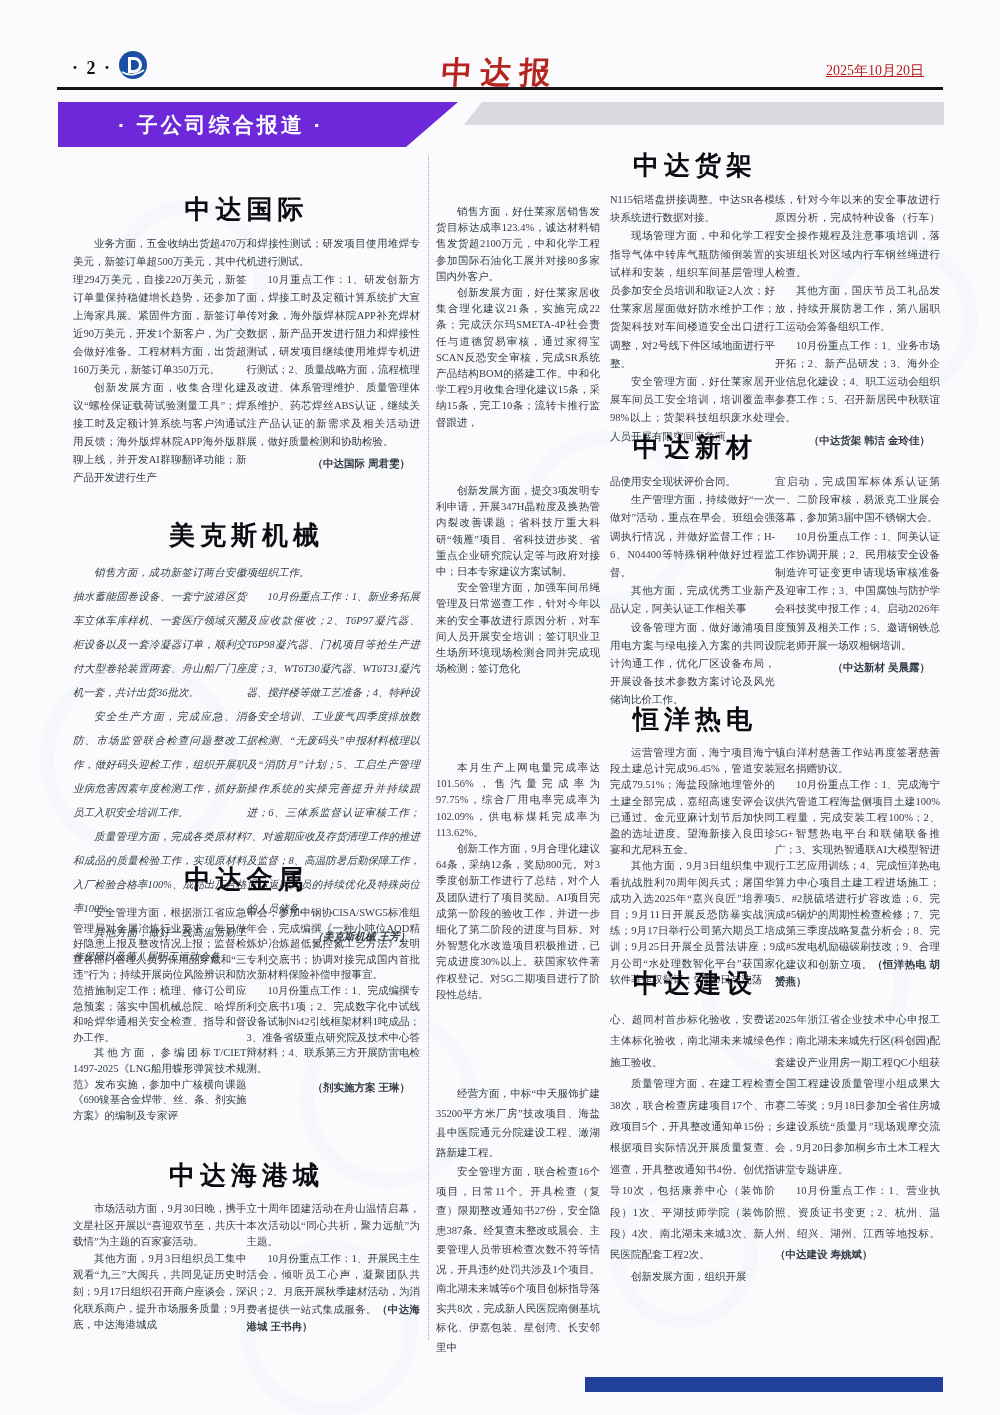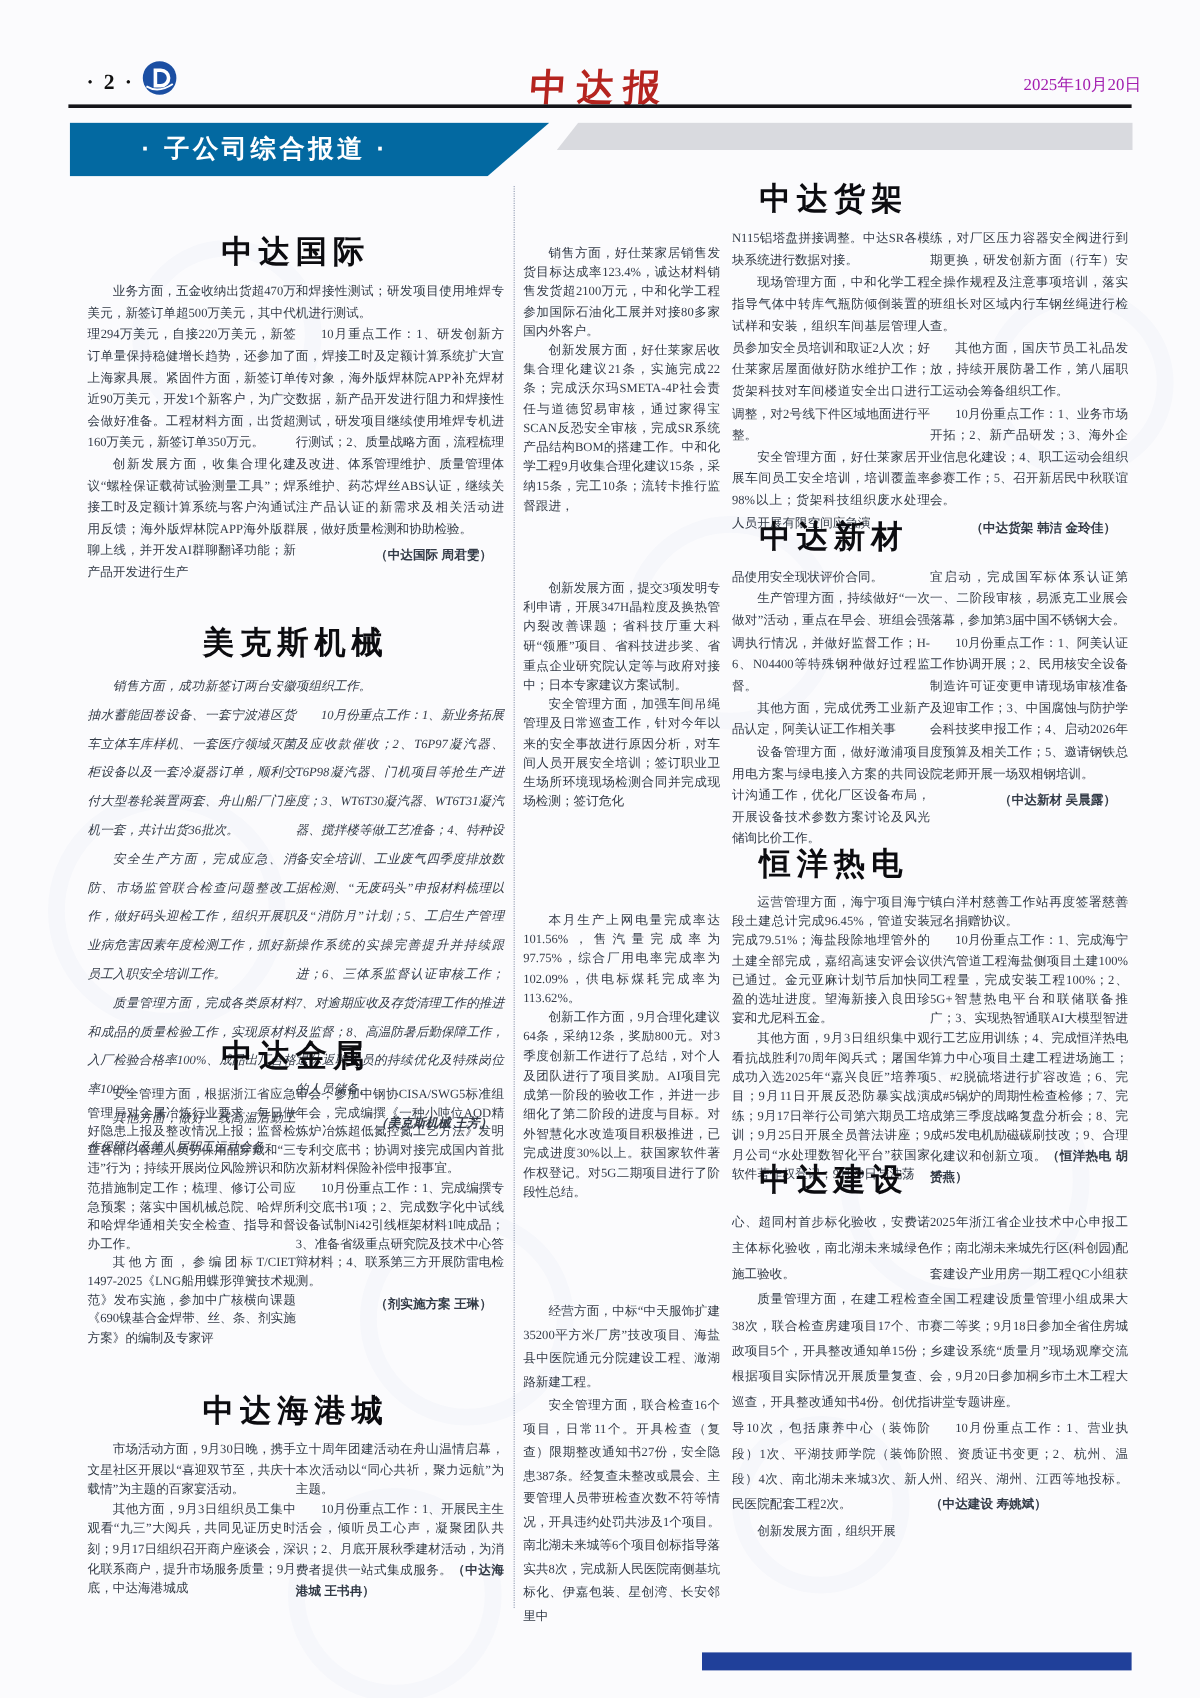--- a/index.html
+++ b/index.html
@@ -5,24 +5,24 @@
   html,body{margin:0;padding:0;background:#e8e8ea;}
   .page{position:relative;width:1000px;height:1415px;margin:0 auto;background:#fbfbfd;
         font-family:"Liberation Serif","DejaVu Serif",serif;color:#333b47;overflow:hidden;}
   
   .wm{position:absolute;border:14px solid #2a4f9e;border-radius:50%;opacity:.025;pointer-events:none;}
   
   .pageno{position:absolute;left:72px;top:58px;font-size:18px;font-weight:bold;color:#111;letter-spacing:2px;}
   .logo{position:absolute;left:118px;top:50px;}
   .masthead{position:absolute;left:0;right:0;top:52px;text-align:center;font-size:31px;font-weight:900;
             color:#b5241f;letter-spacing:8px;transform:skewX(-4deg);}
-  .issuedate{position:absolute;right:49px;top:62px;font-size:14px;color:#a21caf;}
+  .issuedate{position:absolute;right:76px;top:62px;font-size:14px;color:#b91c1c;text-decoration:underline;}
   .toprule{position:absolute;left:57px;top:87px;width:886px;height:3px;background:#15151a;}
   
-  .banner{position:absolute;left:58px;top:102px;width:400px;height:45px;background:#0369a1;
+  .banner{position:absolute;left:58px;top:102px;width:400px;height:45px;background:#6d28d9;
           clip-path:polygon(0 0,100% 0,87% 100%,0 100%);}
   .banner span{display:block;line-height:45px;padding-left:60px;color:#fff;font-size:21px;font-weight:bold;
           letter-spacing:3px;font-family:"Liberation Sans","DejaVu Sans",sans-serif;}
   .graystrip{position:absolute;left:464px;top:102px;width:480px;height:23px;background:#d9dadf;
           clip-path:polygon(18px 0,100% 0,100% 100%,0 100%);}
   
   .art{position:absolute;}
   .art h2{margin:0 0 8px 0;text-align:center;font-size:26px;font-weight:900;color:#0c0c10;letter-spacing:5px;}
   .cols{display:flex;gap:0;}
   .col{flex:1;font-size:10.5px;text-align:justify;}
@@ -166,21 +166,21 @@
 
   <section class="art rblock" id="art-racks">
     <h2>中达货架</h2>
     <div class="cols">
       <div class="col">
           <p class="para cont">N115铝塔盘拼接调整。中达SR各模块系统进行数据对接。</p>
           <p class="para">现场管理方面，中和化学工程指导气体中转库气瓶防倾倒装置的试样和安装，组织车间基层管理人员参加安全员培训和取证2人次；好仕莱家居屋面做好防水维护工作；货架科技对车间楼道安全出口进行调整，对2号线下件区域地面进行平整。</p>
           <p class="para">安全管理方面，好仕莱家居开展车间员工安全培训，培训覆盖率98%以上；货架科技组织废水处理人员开展有限空间应急演</p>
         </div>
       <div class="col">
-          <p class="para cont">练，对厂区压力容器安全阀进行到期更换，研发创新方面（行车）安全操作规程及注意事项培训，落实班组长对区域内行车钢丝绳进行检查。</p>
+          <p class="para cont">练，针对今年以来的安全事故进行原因分析，完成特种设备（行车）安全操作规程及注意事项培训，落实班组长对区域内行车钢丝绳进行检查。</p>
           <p class="para">其他方面，国庆节员工礼品发放，持续开展防暑工作，第八届职工运动会筹备组织工作。</p>
           <p class="para">10月份重点工作：1、业务市场开拓；2、新产品研发；3、海外企业信息化建设；4、职工运动会组织参赛工作；5、召开新居民中秋联谊会。</p>
           <p class="para sign">（中达货架 韩洁 金玲佳）</p>
         </div>
     </div>
   </section>
 
   <section class="art rblock" id="art-newmat">
     <h2>中达新材</h2>
     <div class="cols">

